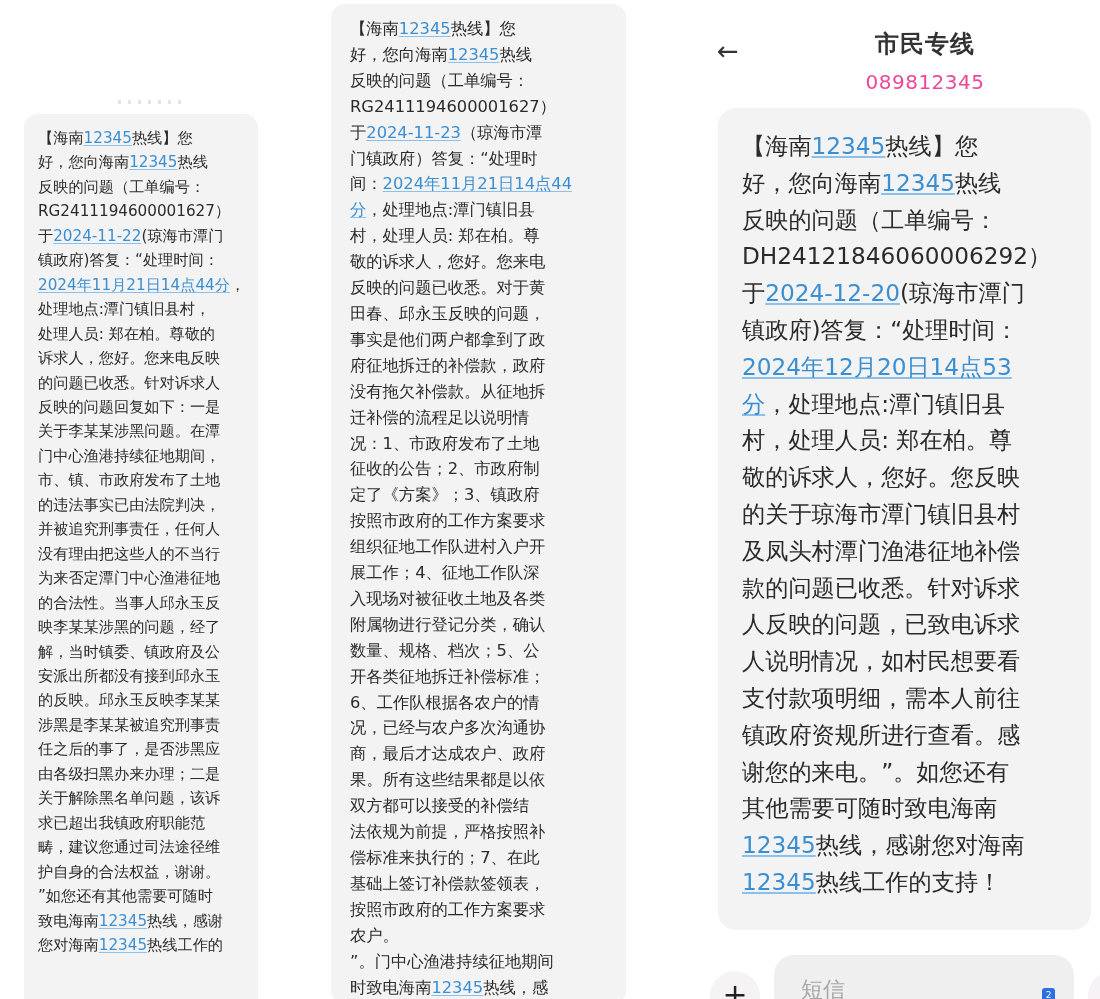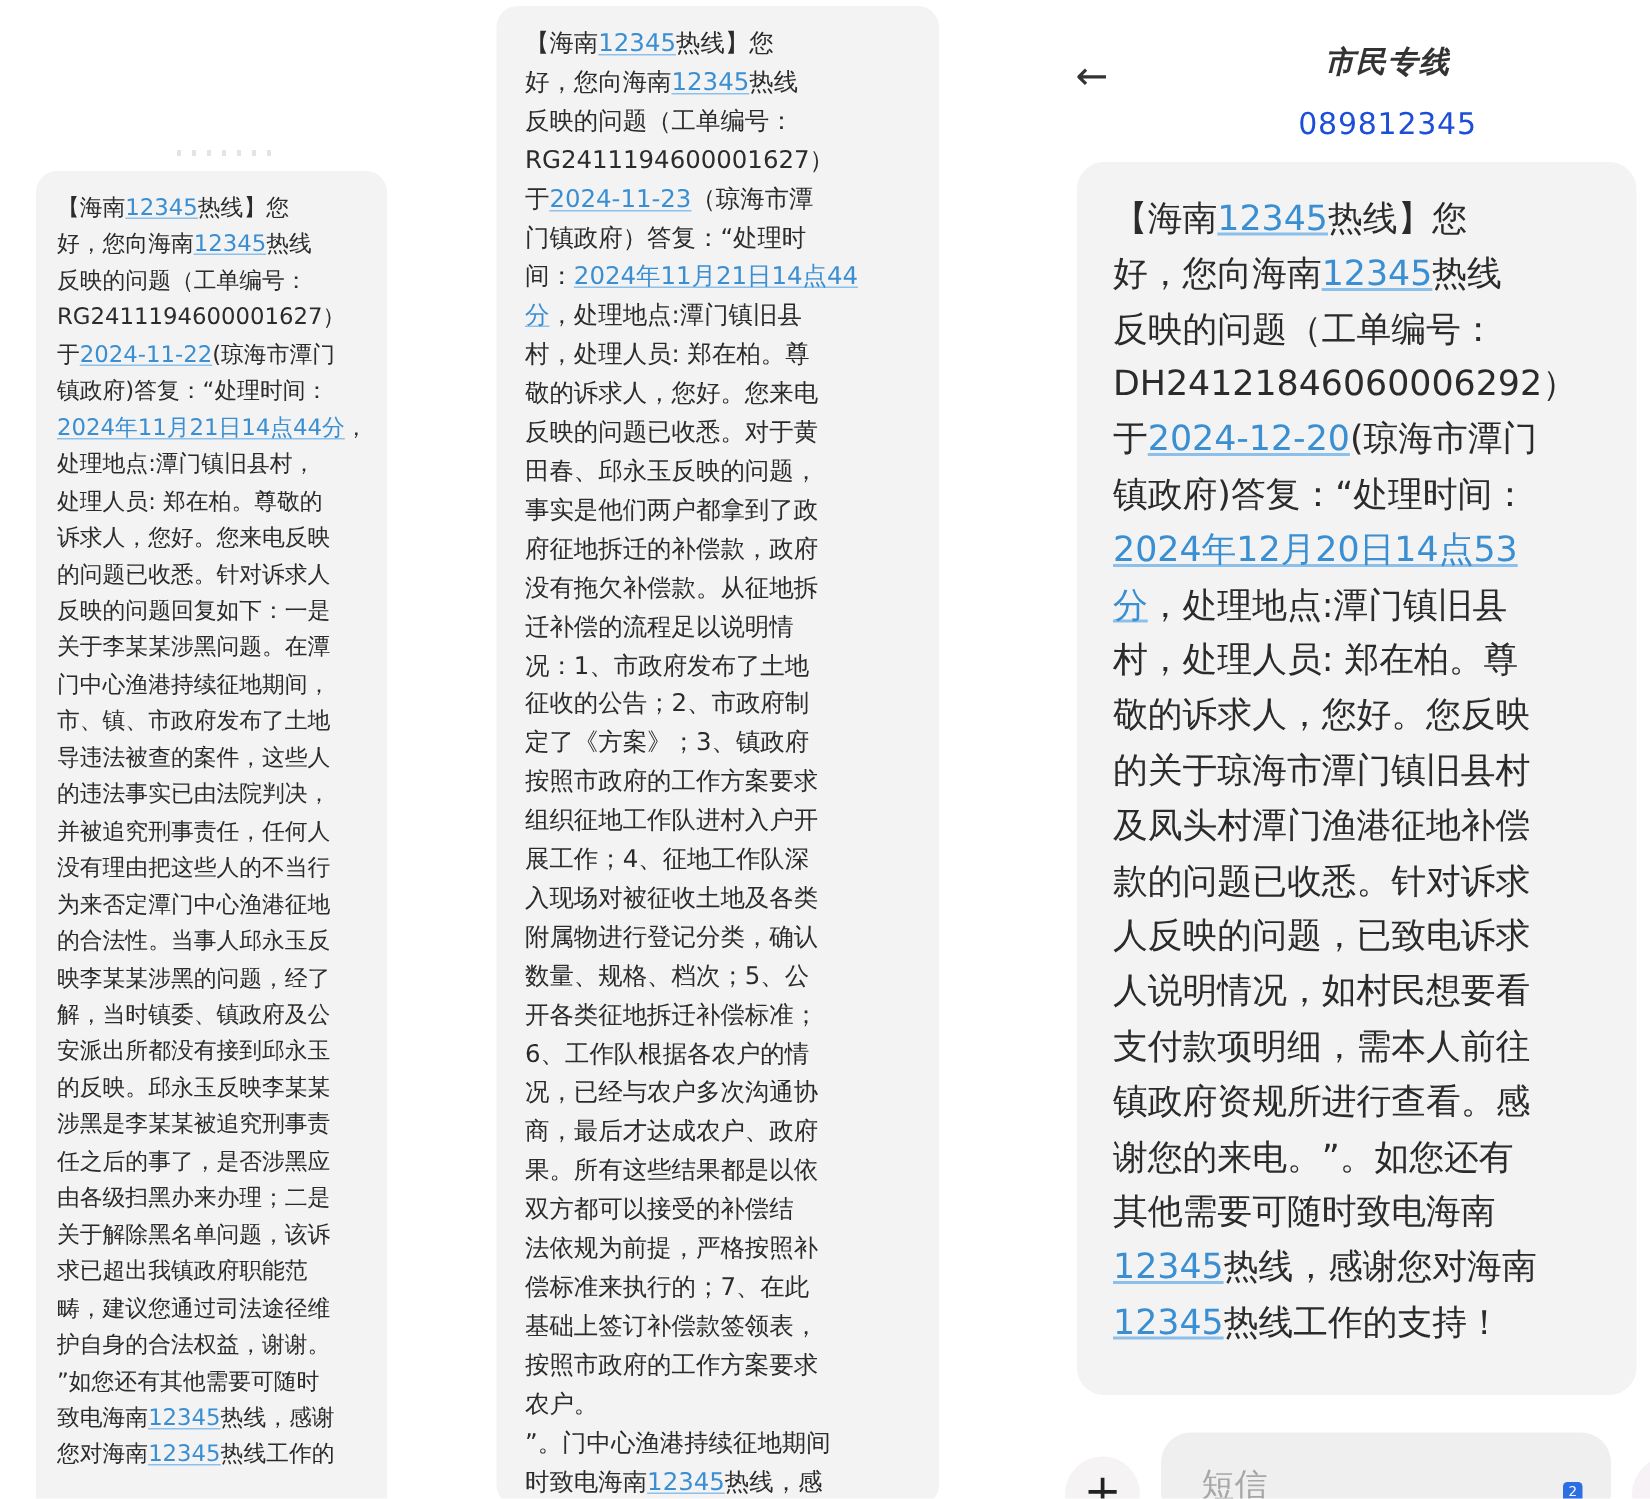--- a/index.html
+++ b/index.html
@@ -27,23 +27,23 @@
   
   #panel-mid { left: 300px; top: 0; width: 360px; height: 999px; }
   #panel-mid .bubble { left: 31px; top: 4px; width: 295px; height: 1000px; padding: 12px 0 0 19px;
     font-size: 16.3px; line-height: 25.9px; }
 
   
   #panel-right { left: 700px; top: 0; width: 400px; height: 999px; }
   .header-back { position: absolute; left: 17px; top: 36px; width: 30px; height: 30px; color: #333;
     font-size: 26px; line-height: 30px; cursor: pointer; }
   .header-title { position: absolute; left: 120px; width: 210px; top: 28px; text-align: center;
-    font-size: 20px; font-weight: bold; color: #333; letter-spacing: 1px; font-style: italic; }
+    font-size: 24px; font-weight: bold; color: #333; letter-spacing: 1px; }
   .header-sub { position: absolute; left: 120px; width: 210px; top: 70px; text-align: center;
-    font-size: 20px; color: #1d4ed8; letter-spacing: 0.5px; }
+    font-size: 20px; color: #ec4899; letter-spacing: 0.5px; }
   #panel-right .bubble { left: 18px; top: 108px; width: 373px; height: 822px; padding: 20px 0 0 24px;
     font-size: 23.2px; line-height: 36.8px; border-radius: 18px; }
 
   .composer { position: absolute; top: 955px; left: 0; width: 400px; height: 60px; }
   .plus-btn { position: absolute; left: 10px; top: 16px; width: 50px; height: 50px; border-radius: 50%;
     background: #f6f3f5; color: #222; font-size: 30px; text-align: center; line-height: 48px; cursor: pointer; }
   .sms-input { position: absolute; left: 74px; top: 0; width: 300px; height: 60px; border-radius: 20px;
     background: #efefef; border: none; padding: 20px 0 0 27px; font-size: 22px; color: #a7a7a7; }
   .sim-badge { position: absolute; left: 342px; top: 33px; width: 13px; height: 15px; border-radius: 3px;
     background: #2c6fe0; color: #fff; font-size: 9px; text-align: center; line-height: 15px; }
@@ -64,21 +64,20 @@
       <span class="line"><span>镇政府)答复：“处理时间：</span></span>
       <span class="line"><span class="link">2024年11月21日14点44分</span><span>，</span></span>
       <span class="line"><span>处理地点:潭门镇旧县村，</span></span>
       <span class="line"><span>处理人员: 郑在柏。尊敬的</span></span>
       <span class="line"><span>诉求人，您好。您来电反映</span></span>
       <span class="line"><span>的问题已收悉。针对诉求人</span></span>
       <span class="line"><span>反映的问题回复如下：一是</span></span>
       <span class="line"><span>关于李某某涉黑问题。在潭</span></span>
       <span class="line"><span>门中心渔港持续征地期间，</span></span>
       <span class="line"><span>市、镇、市政府发布了土地</span></span>
-      <span class="line"><span>导违法被查的案件，这些人</span></span>
       <span class="line"><span>的违法事实已由法院判决，</span></span>
       <span class="line"><span>并被追究刑事责任，任何人</span></span>
       <span class="line"><span>没有理由把这些人的不当行</span></span>
       <span class="line"><span>为来否定潭门中心渔港征地</span></span>
       <span class="line"><span>的合法性。当事人邱永玉反</span></span>
       <span class="line"><span>映李某某涉黑的问题，经了</span></span>
       <span class="line"><span>解，当时镇委、镇政府及公</span></span>
       <span class="line"><span>安派出所都没有接到邱永玉</span></span>
       <span class="line"><span>的反映。邱永玉反映李某某</span></span>
       <span class="line"><span>涉黑是李某某被追究刑事责</span></span>

